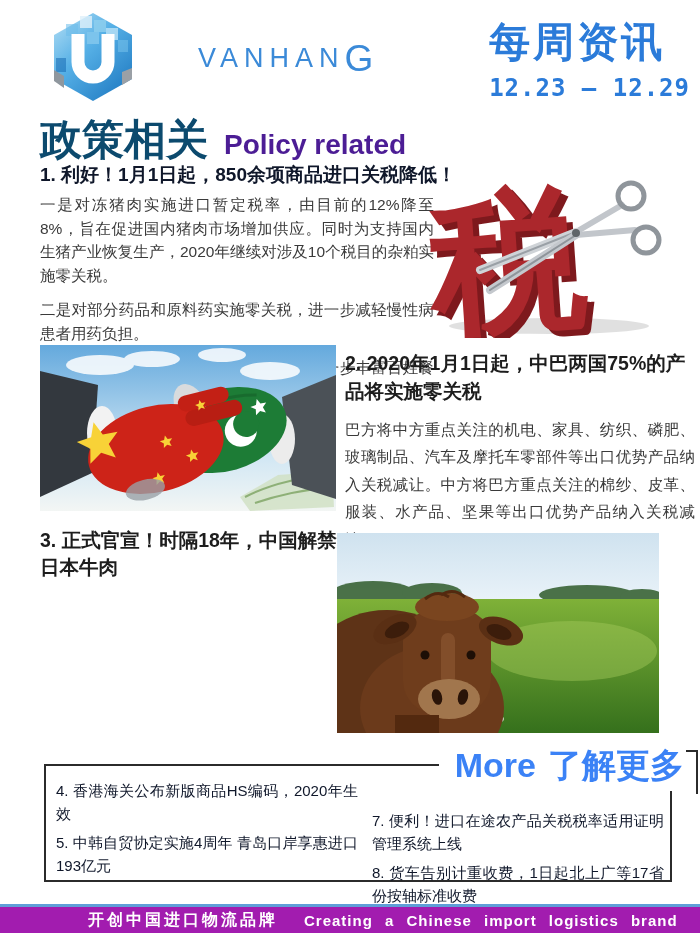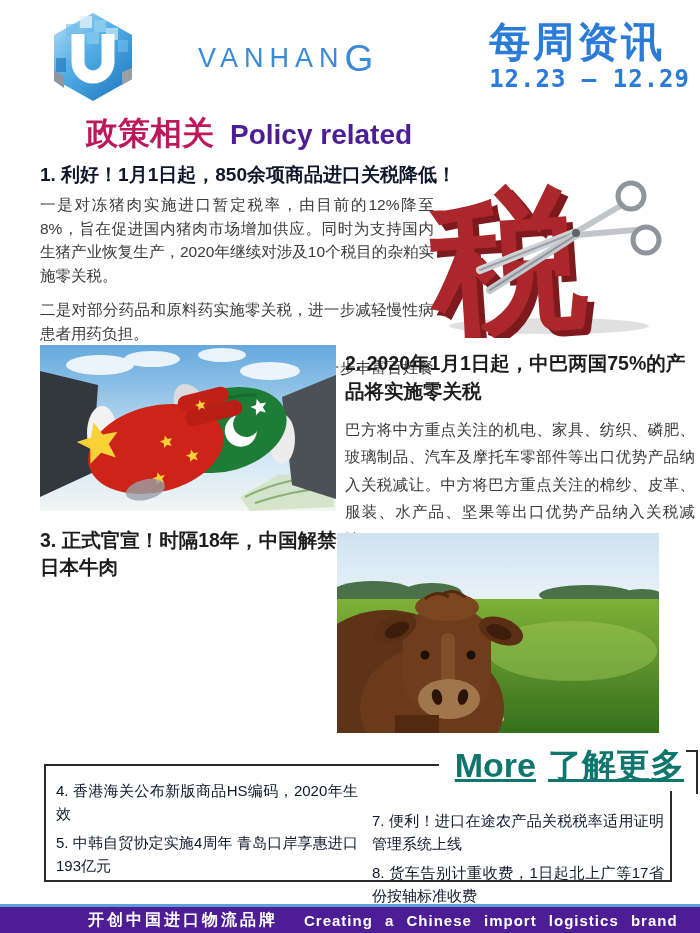--- a/index.html
+++ b/index.html
@@ -6,25 +6,25 @@
   body { font-family:"Liberation Sans","DejaVu Sans",sans-serif; }
   .page { position:relative; width:700px; height:933px; background:#fff; overflow:hidden; margin:0 auto; }
 
   
   .logo { position:absolute; left:36px; top:10px; width:114px; height:94px; }
   .brand { position:absolute; left:158px; top:34px; color:#3b8ad8; white-space:nowrap;margin-left:40px; }
   .brand-main { font-size:27px; letter-spacing:6px; }
   .brand-g { font-size:37px; position:relative; top:4px; }
   .hdr-weekly { position:absolute; top:20px; right:10px; text-align:left; color:#2b7bd9; }
   .weekly-title { font-size:41px; font-weight:bold; letter-spacing:3px; line-height:1.1; }
-  .weekly-dates { font-family:"DejaVu Sans Mono","Liberation Mono",monospace; font-size:24px; font-weight:bold; letter-spacing:1px; margin-top:0; }
+  .weekly-dates { font-family:"DejaVu Sans Mono","Liberation Mono",monospace; font-size:24px; font-weight:bold; letter-spacing:1px; margin-top:9px; }
 
   
   .section-title { position:absolute; left:40px; top:112px; white-space:nowrap; }
-  .st-zh { font-size:32px; font-weight:bold; color:#be185d;margin-left:46px; }
+  .st-zh { font-size:42px; font-weight:bold; color:#0c4a6e; }
   .st-en { font-size:28px; font-weight:bold; color:#4c1d95; margin-left:16px; }
 
   
   .a1-title { position:absolute; left:40px; top:162px; width:440px; font-size:19px; font-weight:bold; color:#0f172a; }
   .a1-body { position:absolute; left:40px; top:193px; width:394px; font-size:15.5px; color:#3a3a3a; line-height:1.52; text-align:justify; }
   .a1-body p { margin:0 0 11px; }
   .tax-illustration { position:absolute; left:424px; top:158px; width:272px; height:180px; }
 
   
   .handshake { position:absolute; left:40px; top:345px; width:296px; height:166px; }
@@ -32,31 +32,31 @@
   .a2-title { font-size:19.5px; font-weight:bold; color:#1d1d1d; line-height:1.45; }
   .a2-body { margin-top:10px; font-size:15.5px; color:#3a3a3a; line-height:1.78; text-align:justify; }
 
   
   .a3-title { position:absolute; left:40px; top:527px; width:308px; font-size:19.5px; font-weight:bold; color:#1d1d1d; line-height:1.4; }
   .a3-body { position:absolute; left:40px; top:589px; width:302px; font-size:15.5px; color:#3a3a3a; line-height:1.58; }
   .a3-body p { margin:0 0 9px; }
   .cow { position:absolute; left:337px; top:533px; width:322px; height:200px; }
 
   
-  .more-heading { position:absolute; top:743px; right:6px; z-index:2; background:#fff; padding:0 10px 2px 16px; font-size:34px; font-weight:bold; color:#0f766e; white-space:nowrap;text-decoration:underline; }
+  .more-heading { position:absolute; top:743px; right:6px; z-index:2; background:#fff; padding:0 10px 2px 16px; font-size:34px; font-weight:bold; color:#3b82f6; white-space:nowrap; }
   .more-heading .zh { margin-left:12px; }
   .more-bracket { position:absolute; top:750px; right:2px; z-index:3; width:10px; height:42px; border-top:2px solid #2b2b2b; border-right:2px solid #2b2b2b; }
   .more-box { position:absolute; left:44px; top:764px; width:628px; height:118px; border:2px solid #2b2b2b; box-sizing:border-box; z-index:1; }
   .more-cols { position:absolute; left:56px; top:780px; width:612px; display:flex; z-index:2; }
   .more-col-left { width:302px; }
   .more-col-right { width:292px; margin-left:14px; margin-top:30px; }
   .more-item { font-size:15px; color:#0f172a; line-height:1.5; margin-bottom:7px; text-align:justify; }
 
   
-  .footer { position:absolute; left:0; top:904px; width:700px; height:29px; background:#4c1d95; border-top:3px solid #5f9ed8; box-sizing:border-box; display:flex; align-items:center; padding-left:88px; color:#fff; }
+  .footer { position:absolute; left:0; top:904px; width:700px; height:29px; background:#a21caf; border-top:3px solid #5f9ed8; box-sizing:border-box; display:flex; align-items:center; padding-left:88px; color:#fff; }
   .footer-zh { font-size:16px; font-weight:bold; letter-spacing:3px; }
   .footer-en { font-size:15px; font-weight:bold; margin-left:26px; letter-spacing:1px; word-spacing:7px; }
 </style>
 </head>
 <body>
 
 <div class="page">
 
   <svg class="logo" viewBox="0 0 114 94" xmlns="http://www.w3.org/2000/svg">
     <defs>

